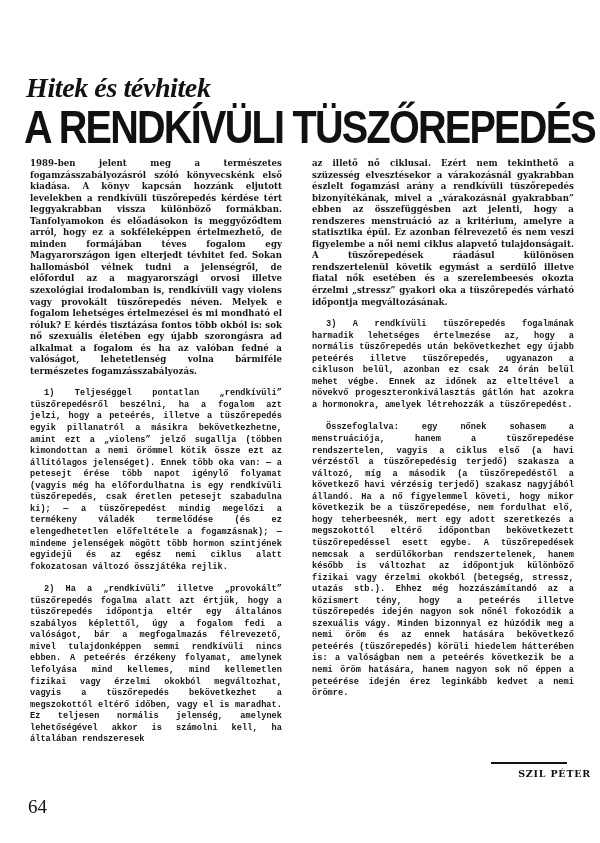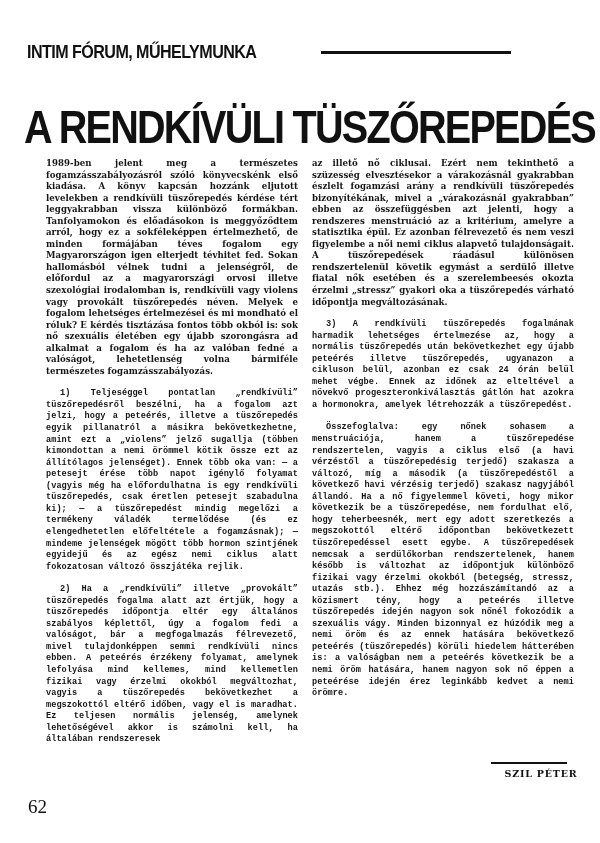--- a/index.html
+++ b/index.html
@@ -43,52 +43,49 @@
     .columns {
       position: absolute; left: 30px; top: 158px; width: 560px; height: 620px;
     }
     .col {
       position: absolute; top: 0; width: 252px;
       font-family: "DejaVu Serif", serif;
       font-weight: bold; font-size: 8.6px; line-height: 11.55px;
       text-align: justify; hyphens: manual; color: #151515;
       letter-spacing: 0.05px;
     }
-    .col-left { left: 0; margin-left: 16px; }
+    .col-left { left: 0; }
     .col-right { left: 282px; width: 262px; }
     .col p { margin: 0 0 11px 0; }
     .col p.indent { text-indent: 14px; font-family: Liberation Mono, monospace; }
 
     .byline-wrap {
       position: absolute; left: 481px; top: 762px; width: 110px; text-align: center;
     }
     .byline-rule {
       width: 76px; height: 2px; background: #111; margin: 0 auto 4px 10px;
     }
     .byline {
       font-family: "DejaVu Serif", serif; font-weight: bold;
       font-size: 9.5px; letter-spacing: 0.8px; color: #111;
-      text-align: center; padding-left: 10px; white-space: nowrap;
+      text-align: right; padding-left: 10px; white-space: nowrap;
     }
 
     .page-number {
       position: absolute; left: 28px; top: 796px;
       font-family: "Liberation Serif", serif; font-size: 19px; color: #111;
     }
   </style>
 </head>
 <body>
 
 <div class="page">
 
-  <div class="section-header">
-    <span class="section-label">INTIM FÓRUM, MŰHELYMUNKA</span>
-    <div class="section-rule"></div>
-  </div>
 
+  <div class="series-title">Hitek és tévhitek</div>
 
   <h1 class="main-title" style="margin:0;">A RENDKÍVÜLI TÜSZŐREPEDÉS</h1>
 
   <div class="columns">
     <div class="col col-left">
       <p>1989-ben jelent meg a természetes fogamzásszabályozásról szóló könyvecskénk első kiadása. A könyv kapcsán hozzánk eljutott levelekben a rendkívüli tüszőrepedés kérdése tért leggyakrabban vissza különböző formákban. Tanfolyamokon és előadásokon is meggyőződtem arról, hogy ez a sokféleképpen értelmezhető, de minden formájában téves fogalom egy Magyarországon igen elterjedt tévhitet fed. Sokan hallomásból vélnek tudni a jelenségről, de előfordul az a magyarországi orvosi illetve szexológiai irodalomban is, rendkívüli vagy violens vagy provokált tüszőrepedés néven. Melyek e fogalom lehetséges értelmezései és mi mondható el róluk? E kérdés tisztázása fontos több okból is: sok nő szexuális életében egy újabb szorongásra ad alkalmat a fogalom és ha az valóban fedné a valóságot, lehetetlenség volna bármiféle természetes fogamzásszabályozás.</p>
       <p class="indent">1) Teljeséggel pontatlan „rendkívüli” tüszőrepedésről beszélni, ha a fogalom azt jelzi, hogy a peteérés, illetve a tüszőrepedés egyik pillanatról a másikra bekövetkezhetne, amint ezt a „violens” jelző sugallja (többen kimondottan a nemi örömmel kötik össze ezt az állítólagos jelenséget). Ennek több oka van: — a petesejt érése több napot igénylő folyamat (vagyis még ha előfordulhatna is egy rendkívüli tüszőrepedés, csak éretlen petesejt szabadulna ki); — a tüszőrepedést mindig megelőzi a termékeny váladék termelődése (és ez elengedhetetlen előfeltétele a fogamzásnak); — mindeme jelenségek mögött több hormon szintjének egyidejű és az egész nemi ciklus alatt fokozatosan változó összjátéka rejlik.</p>
       <p class="indent">2) Ha a „rendkívüli” illetve „provokált” tüszőrepedés fogalma alatt azt értjük, hogy a tüszőrepedés időpontja eltér egy általános szabályos képlettől, úgy a fogalom fedi a valóságot, bár a megfogalmazás félrevezető, mivel tulajdonképpen semmi rendkívüli nincs ebben. A peteérés érzékeny folyamat, amelynek lefolyása mind kellemes, mind kellemetlen fizikai vagy érzelmi okokból megváltozhat, vagyis a tüszőrepedés bekövetkezhet a megszokottól eltérő időben, vagy el is maradhat. Ez teljesen normális jelenség, amelynek lehetőségével akkor is számolni kell, ha általában rendszeresek</p>
     </div>
     <div class="col col-right">
@@ -96,15 +93,15 @@
       <p class="indent">3) A rendkívüli tüszőrepedés fogalmának harmadik lehetséges értelmezése az, hogy a normális tüszőrepedés után bekövetkezhet egy újabb peteérés illetve tüszőrepedés, ugyanazon a cikluson belül, azonban ez csak 24 órán belül mehet végbe. Ennek az időnek az elteltével a növekvő progeszteronkiválasztás gátlón hat azokra a hormonokra, amelyek létrehozzák a tüszőrepedést.</p>
       <p class="indent">Összefoglalva: egy nőnek sohasem a menstruációja, hanem a tüszőrepedése rendszertelen, vagyis a ciklus első (a havi vérzéstől a tüszőrepedésig terjedő) szakasza a változó, míg a második (a tüszőrepedéstől a következő havi vérzésig terjedő) szakasz nagyjából állandó. Ha a nő figyelemmel követi, hogy mikor következik be a tüszőrepedése, nem fordulhat elő, hogy teherbeesnék, mert egy adott szeretkezés a megszokottól eltérő időpontban bekövetkezett tüszőrepedéssel esett egybe. A tüszőrepedések nemcsak a serdülőkorban rendszertelenek, hanem később is változhat az időpontjuk különböző fizikai vagy érzelmi okokból (betegség, stressz, utazás stb.). Ehhez még hozzászámítandó az a közismert tény, hogy a peteérés illetve tüszőrepedés idején nagyon sok nőnél fokozódik a szexuális vágy. Minden bizonnyal ez húzódik meg a nemi öröm és az ennek hatására bekövetkező peteérés (tüszőrepedés) körüli hiedelem hátterében is: a valóságban nem a peteérés következik be a nemi öröm hatására, hanem nagyon sok nő éppen a peteérése idején érez leginkább kedvet a nemi örömre.</p>
     </div>
   </div>
 
   <div class="byline-wrap">
     <div class="byline-rule"></div>
     <div class="byline">SZIL PÉTER</div>
   </div>
 
-  <div class="page-number">62</div>
+  <div class="page-number">64</div>
 
 </div>
 
 </body></html>

